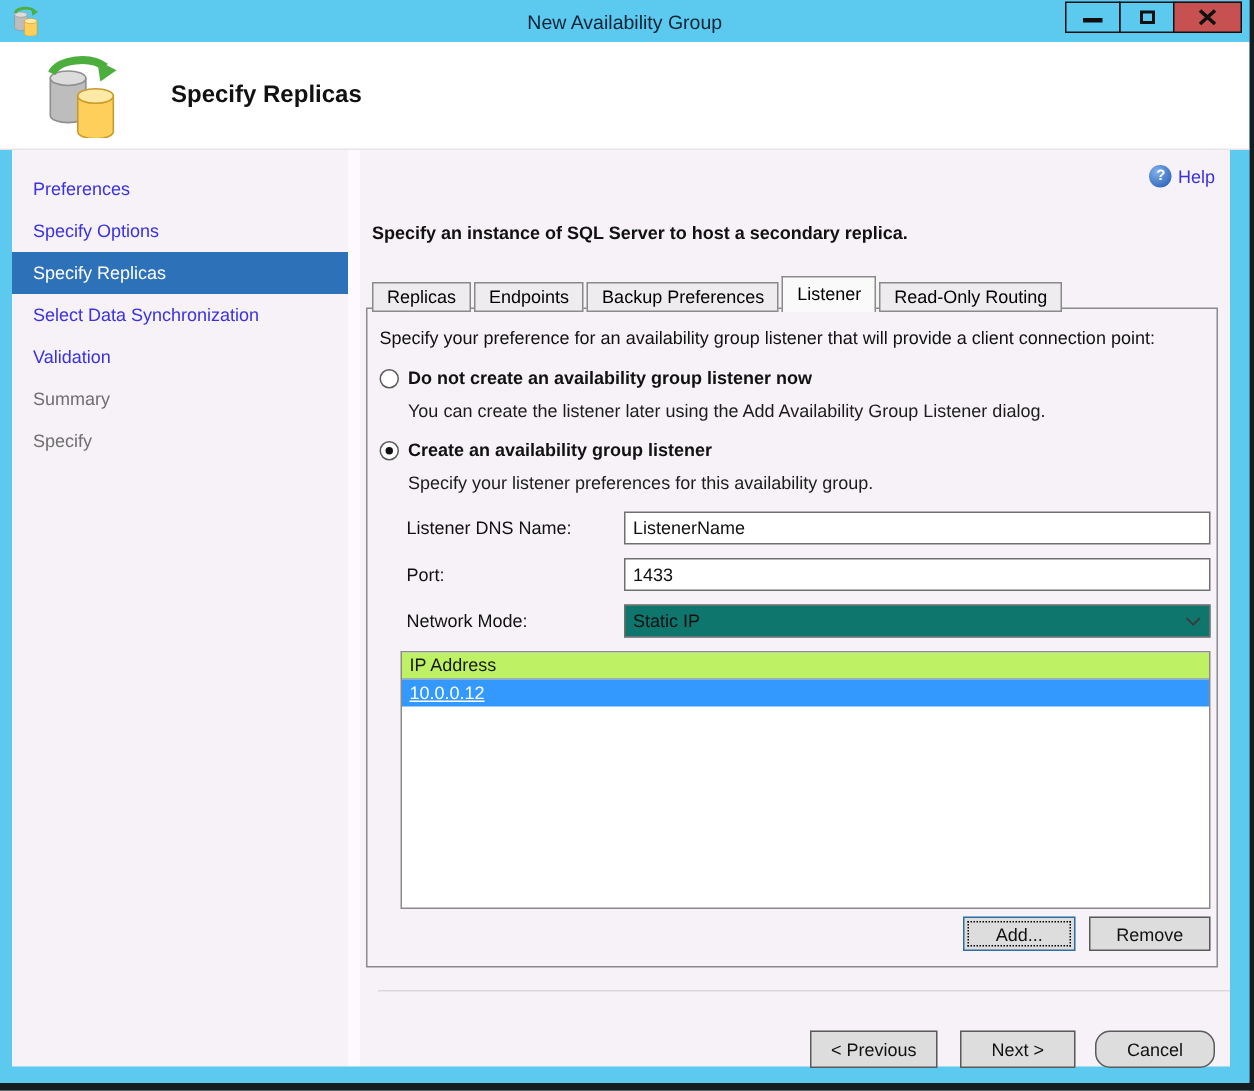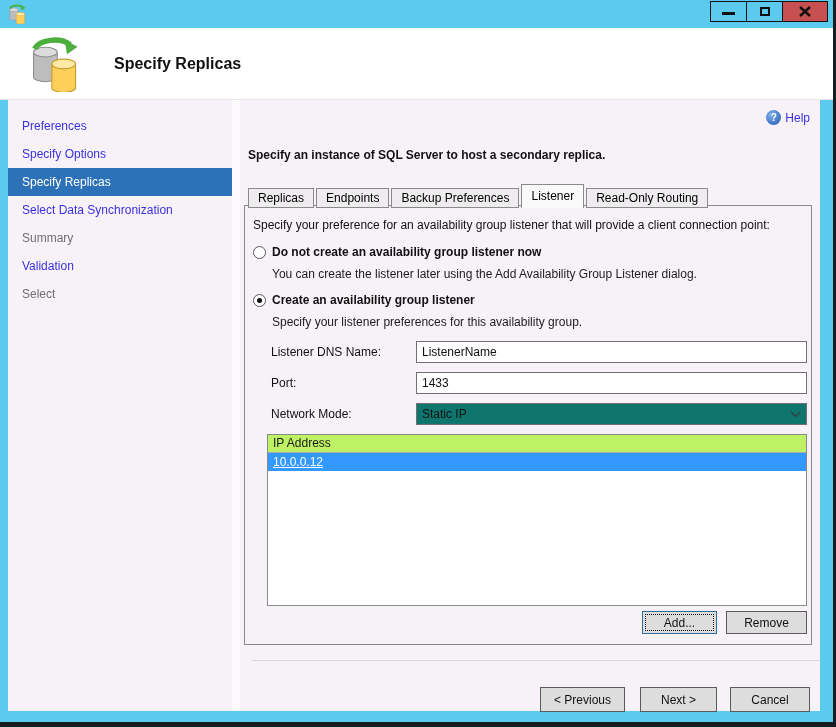--- a/index.html
+++ b/index.html
@@ -56,38 +56,39 @@
   .iplist .lrow{height:18px;line-height:18px;padding-left:5px;cursor:pointer;text-decoration:underline;}
   .iplist .lrow.selected{background:#3399FF;color:#fff;}
   .addrow{display:flex;justify-content:flex-end;gap:9px;margin-top:5px;}
   .btn{background:#DDDDDD;border:1px solid #5A5A5A;font-size:12px;color:#111;height:23px;display:flex;align-items:center;justify-content:center;cursor:pointer;}
   .btn.add{width:75px;border:1px solid #2F6EA0;outline:1px dotted #000;outline-offset:-4px;}
   .btn.remove{width:81px;}
   
   .footer{position:absolute;top:560px;left:12px;right:0;height:52px;border-top:1px solid #DBD7DB;display:flex;align-items:flex-end;justify-content:flex-end;}
   .btn.prev{width:85px;height:25px;margin-right:15px;}
   .btn.next{width:77px;height:25px;margin-right:13px;}
-  .btn.cancel{width:80px;height:25px;margin-right:10px;}
+  .btn.cancel{width:80px;height:25px;margin-right:10px;border-radius:10px;}
   
   .frame-bottom{height:10px;background:#5CC9EE;}
 </style>
 </head>
 <body>
 
 <div class="window">
 
   <div class="titlebar">
     <svg class="app-icon" viewBox="0 0 48 52">
       <path d="M5 15 v23 a11 4.5 0 0 0 22 0 v-23" fill="#BDBDBD" stroke="#8F8F8F"></path>
       <ellipse cx="16" cy="15" rx="11" ry="4.5" fill="#DCDCDC" stroke="#8F8F8F"></ellipse>
       <path d="M6 12 C10 3 30 1 39 8" fill="none" stroke="#4CAE3C" stroke-width="5"></path>
       <polygon points="34,4 46,10 36,17" fill="#4CAE3C"></polygon>
       <path d="M22 26 v22 a11 4.5 0 0 0 22 0 v-22" fill="#FFCF5C" stroke="#C89B2A"></path>
       <ellipse cx="33" cy="26" rx="11" ry="4.5" fill="#FFE9A6" stroke="#C89B2A"></ellipse>
     </svg>
+    <div class="title">New Availability Group</div>
     <div class="win-controls">
       <div class="win-btn">
           <div class="glyph-min"></div>
         </div>
       <div class="win-btn">
           <div class="glyph-max"></div>
         </div>
       <div class="win-btn close">
         <svg width="12" height="11" viewBox="0 0 12 11">
           <path d="M1 1 L11 10 M11 1 L1 10" stroke="#101010" stroke-width="2.4"></path>
@@ -108,23 +109,23 @@
     <div class="htitle">Specify Replicas</div>
   </div>
 
   <div class="body-row">
 
     <div class="sidebar">
       <div class="side-item">Preferences</div>
       <div class="side-item">Specify Options</div>
       <div class="side-item active">Specify Replicas</div>
       <div class="side-item">Select Data Synchronization</div>
+      <div class="side-item">Validation</div>
       <div class="side-item disabled">Summary</div>
-      <div class="side-item">Validation</div>
-      <div class="side-item disabled">Select</div>
+      <div class="side-item disabled">Specify</div>
     </div>
 
     <div class="side-gap"></div>
 
     <div class="main">
 
       <div class="help-link">
         <div class="help-circle">?</div>
         <div class="help-text">Help</div>
       </div>

